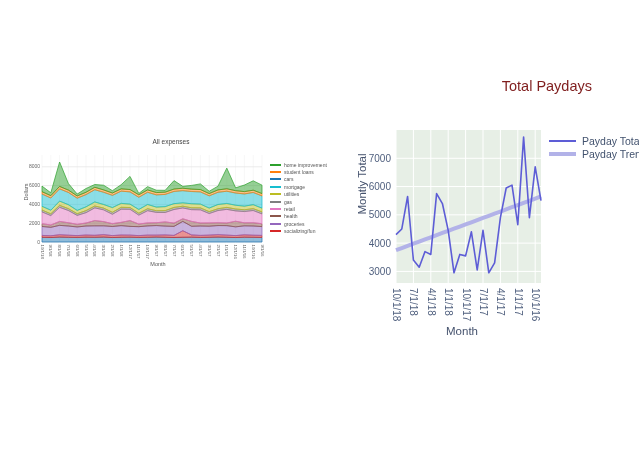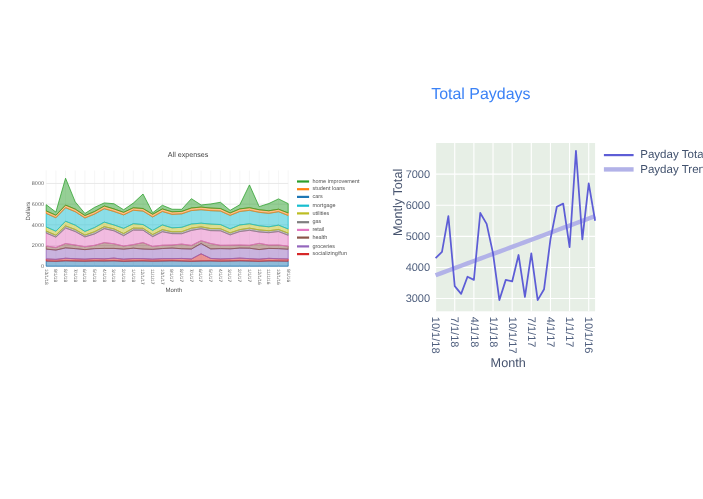--- a/index.html
+++ b/index.html
@@ -9,21 +9,21 @@
   
   .c1-title{left:61px;top:138px;width:220px;text-align:center;font-size:6.5px;color:#444;}
   .c1-ylabel{left:-2px;top:189px;width:56px;text-align:center;font-size:5.5px;color:#555;
              transform:rotate(-90deg);}
   .c1-xlabel{left:48px;top:261px;width:220px;text-align:center;font-size:5.5px;color:#555;}
   .c1-legend{left:270px;top:161px;display:flex;flex-direction:column;}
   .c1-legend .item{display:flex;align-items:center;height:7.4px;}
   .c1-legend .swatch{width:11px;height:2px;flex:0 0 11px;}
   .c1-legend .lbl{font-size:5px;color:#555;margin-left:3px;white-space:nowrap;}
   
-  .c2-title{left:392px;top:78px;width:200px;text-align:left;font-size:14.5px;color:#3b82f6;}
+  .c2-title{left:392px;top:78px;width:200px;text-align:right;font-size:14.5px;color:#7f1d1d;}
   .c2-ylabel{left:302px;top:178px;width:120px;text-align:center;font-size:11.5px;color:#46536e;
              transform:rotate(-90deg);}
   .c2-xlabel{left:392px;top:325px;width:140px;text-align:center;font-size:11.5px;color:#46536e;}
   .c2-legend{left:549px;top:134px;display:flex;flex-direction:column;}
   .c2-legend .item{display:flex;align-items:center;height:13.5px;}
   .c2-legend .swatch{width:27px;flex:0 0 27px;}
   .c2-legend .lbl{font-size:10.5px;color:#42526e;margin-left:6px;white-space:nowrap;}
   svg text{font-family:"Liberation Sans",sans-serif;}
 </style>
 </head>

